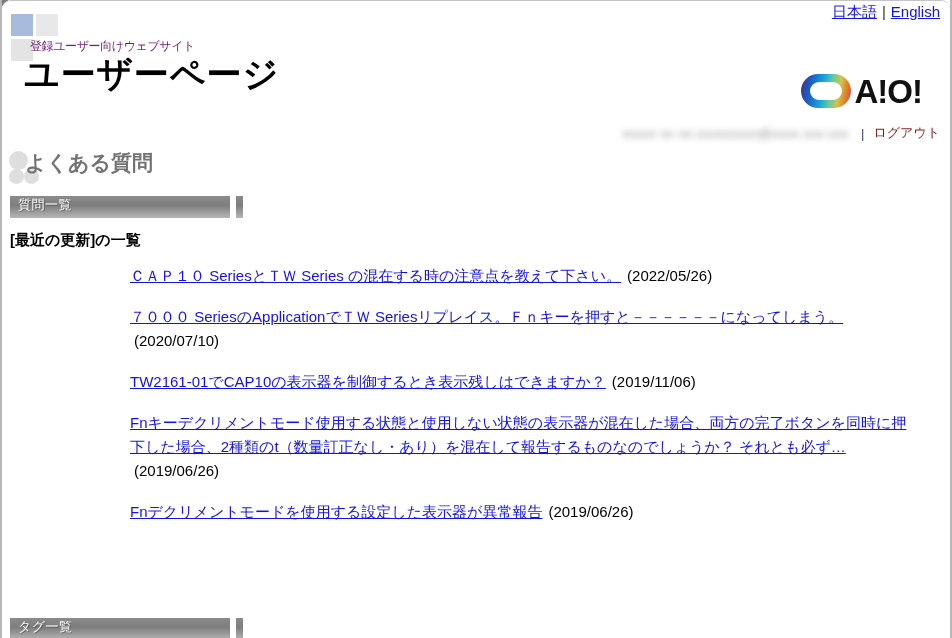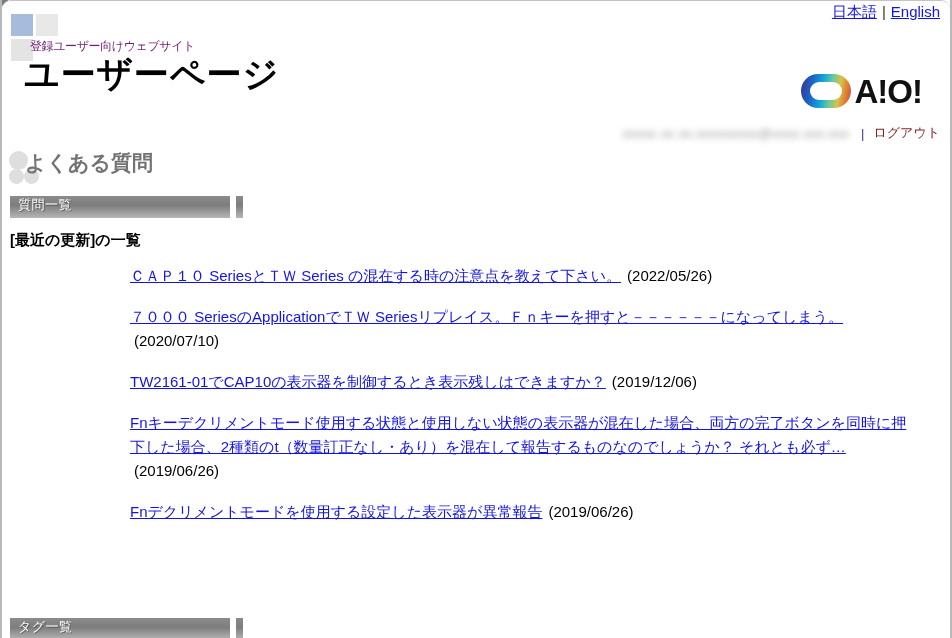--- a/index.html
+++ b/index.html
@@ -360,21 +360,21 @@
   <div id="list-heading">[最近の更新]の一覧</div>
 
   <ul id="faq-list">
     <li class="faq-item">
       <a>ＣＡＰ１０ SeriesとＴＷ Series の混在する時の注意点を教えて下さい。</a><span class="date">(2022/05/26)</span>
     </li>
     <li class="faq-item wrapped">
       <a>７０００ SeriesのApplicationでＴＷ Seriesリプレイス。Ｆｎキーを押すと－－－－－－になってしまう。</a><span class="date">(2020/07/10)</span>
     </li>
     <li class="faq-item">
-      <a>TW2161-01でCAP10の表示器を制御するとき表示残しはできますか？</a><span class="date">(2019/12/06)</span>
+      <a>TW2161-01でCAP10の表示器を制御するとき表示残しはできますか？</a><span class="date">(2019/11/06)</span>
     </li>
     <li class="faq-item wrapped">
       <a>Fnキーデクリメントモード使用する状態と使用しない状態の表示器が混在した場合、両方の完了ボタンを同時に押下した場合、2種類のt（数量訂正なし・あり）を混在して報告するものなのでしょうか？ それとも必ず…</a><span class="date">(2019/06/26)</span>
     </li>
     <li class="faq-item">
       <a>Fnデクリメントモードを使用する設定した表示器が異常報告</a><span class="date">(2019/06/26)</span>
     </li>
   </ul>
 
   <div id="bottom-section">

